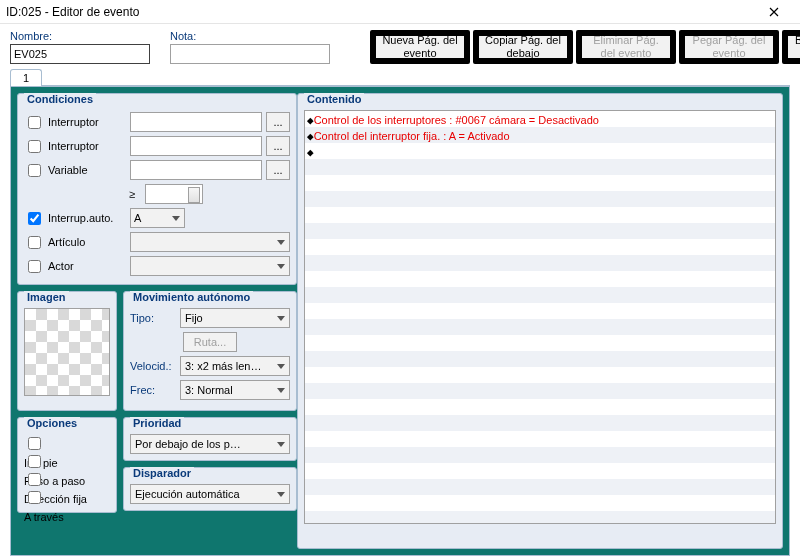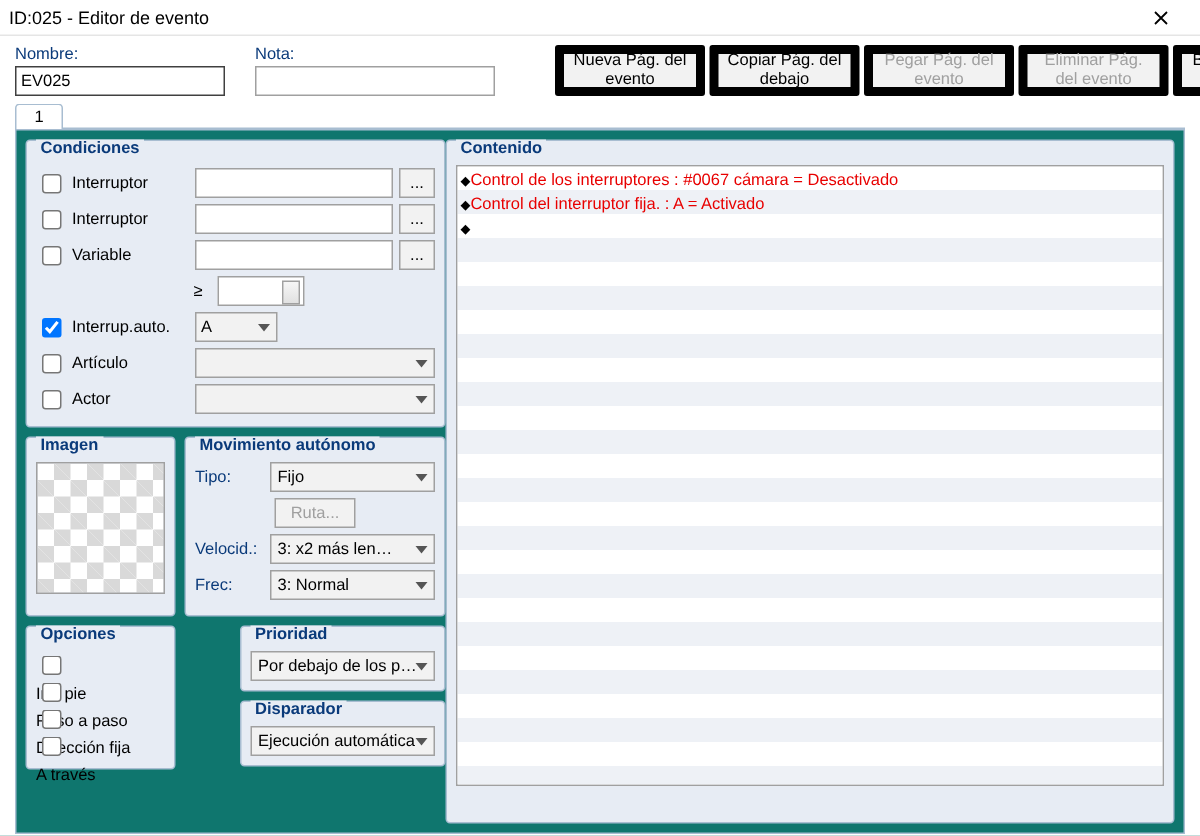--- a/index.html
+++ b/index.html
@@ -59,21 +59,21 @@
     cursor: pointer; }
   .mov-group { flex: 1; }
   .mov-row { display: flex; align-items: center; gap: 4px; margin-bottom: 4px; }
   .mov-label { width: 46px; color: #0a3a7a; font-weight: 500; }
   .mov-drop { flex: 1; height: 20px; border: 1px solid #a0a0a0; background: #f2f2f2; display: flex; align-items:center; padding: 0 4px; cursor:pointer; position:relative; font-size:11px;}
   .mov-drop::after { content:""; position:absolute; right:4px; top:7px; border-left:4px solid transparent; border-right:4px solid transparent; border-top:5px solid #555;}
   .ruta-btn { height: 20px; border:1px solid #a0a0a0; background:#f2f2f2; color:#a0a0a0; padding:0 10px; display:flex; align-items:center; cursor:default;}
 
   .opt-group { width: 100px; }
   .opt-line { display:flex; align-items:flex-start; gap:4px; height:18px;flex-direction:column; }
-  .pri-disp-col { flex:1; display:flex; flex-direction:column; gap:6px;margin-left:37px;}
+  .pri-disp-col { flex:1; display:flex; flex-direction:column; gap:6px;}
 
   
   .content-group { flex:1; display:flex; flex-direction:column; padding:16px 6px 24px 6px; }
   .content-list { flex:1; border:1px solid #a0a0a0; background:#fff; overflow:hidden; position:relative; font-family: Consolas, monospace; font-size:11px; }
   .content-stripes { position:absolute; inset:0;
     background: repeating-linear-gradient(#ffffff 0 16px, #eef1f6 16px 32px);
   }
   .content-lines { position:relative; padding:1px 2px; }
   .cline { height:16px; display:flex; align-items:center; white-space:pre; }
   .diamond { color:#000; font-family: Consolas, monospace; }
@@ -97,22 +97,22 @@
     <input class="name-input" value="EV025" style="">
   </div>
   <div class="field-group">
     <span class="field-label">Nota:</span>
     <input class="note-input" value="" style="">
   </div>
   <div class="spacer-flex"></div>
   <div class="page-buttons">
     <div class="pgbtn">Nueva Pág. del evento</div>
     <div class="pgbtn">Copiar Pág. del debajo</div>
+    <div class="pgbtn disabled">Eliminar Pág. del evento</div>
     <div class="pgbtn disabled">Pegar Pág. del evento</div>
-    <div class="pgbtn disabled">Eliminar Pág. del evento</div>
     <div class="pgbtn">Borrar Pág. del evento</div>
   </div>
 </div>
 
 <div class="tab-strip">
   <div class="tab">1</div>
 </div>
 
 <div class="main-panel">
 

